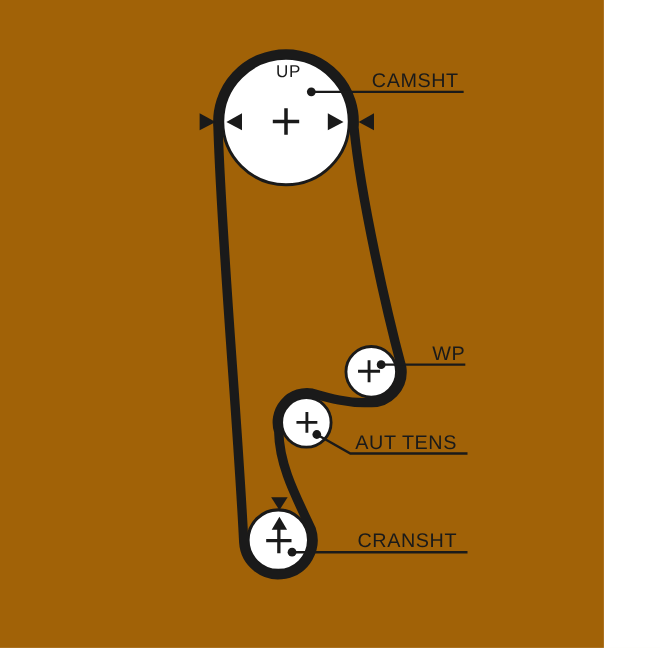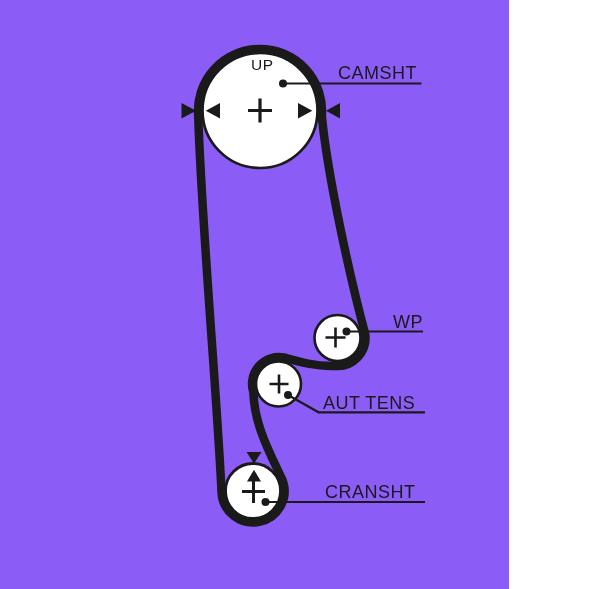--- a/index.html
+++ b/index.html
@@ -2,23 +2,23 @@
 <html><head>
 <meta charset="utf-8">
 <style>
   html, body {
     margin: 0;
     padding: 0;
     background: #ffffff;
   }
   .stage {
     position: relative;
-    width: 509px;
+    width: 549px;
     height: 589px;
-    background: #8b5cf6;
+    background: #a16207;
     overflow: hidden;
   }
   svg { display: block; }
   .belt {
     fill: none;
     stroke: #1a1a1a;
     stroke-width: 8.5;
     stroke-linejoin: round;
     stroke-linecap: round;
   }

